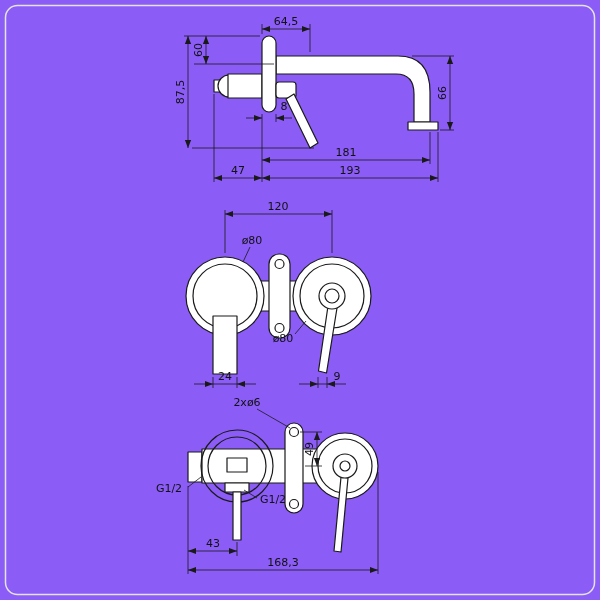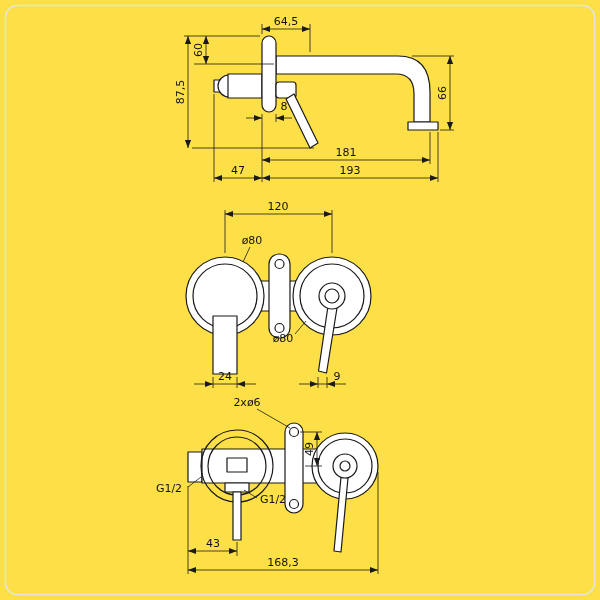--- a/index.html
+++ b/index.html
@@ -1,16 +1,16 @@
 <!DOCTYPE html>
 <html><head>
 <meta charset="utf-8">
 <style>
   html,body{margin:0;padding:0;background:#ffffff}
-  .stage{width:600px;height:600px;position:relative;background:#fde047;overflow:hidden}
+  .stage{width:600px;height:600px;position:relative;background:#8b5cf6;overflow:hidden}
   svg{display:block}
   .fw{fill:#ffffff;stroke:#1a1a1a;stroke-width:1.2;stroke-linejoin:round;stroke-linecap:round}
   .ol{fill:none;stroke:#1a1a1a;stroke-width:1.2;stroke-linejoin:round;stroke-linecap:round}
   .dim{stroke:#1a1a1a;stroke-width:0.8;fill:none}
   .ldr{stroke:#1a1a1a;stroke-width:0.8;fill:none}
   text{font-family:"DejaVu Sans","Liberation Sans",sans-serif;font-size:11px;fill:#111111}
   .frame{fill:none;stroke:#e4e4e4;stroke-width:1.5}
 </style>
 </head>
 <body>

